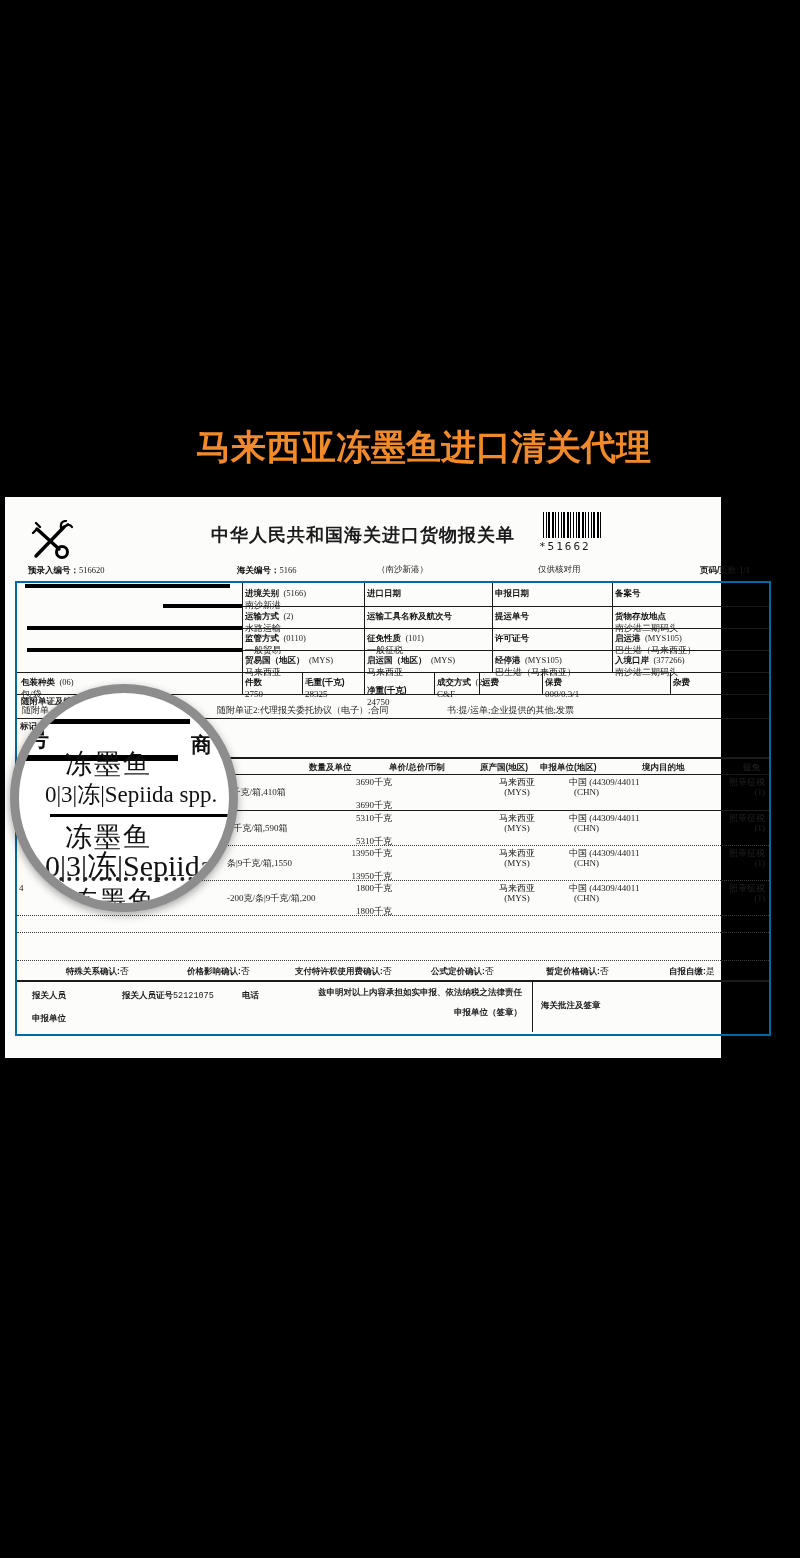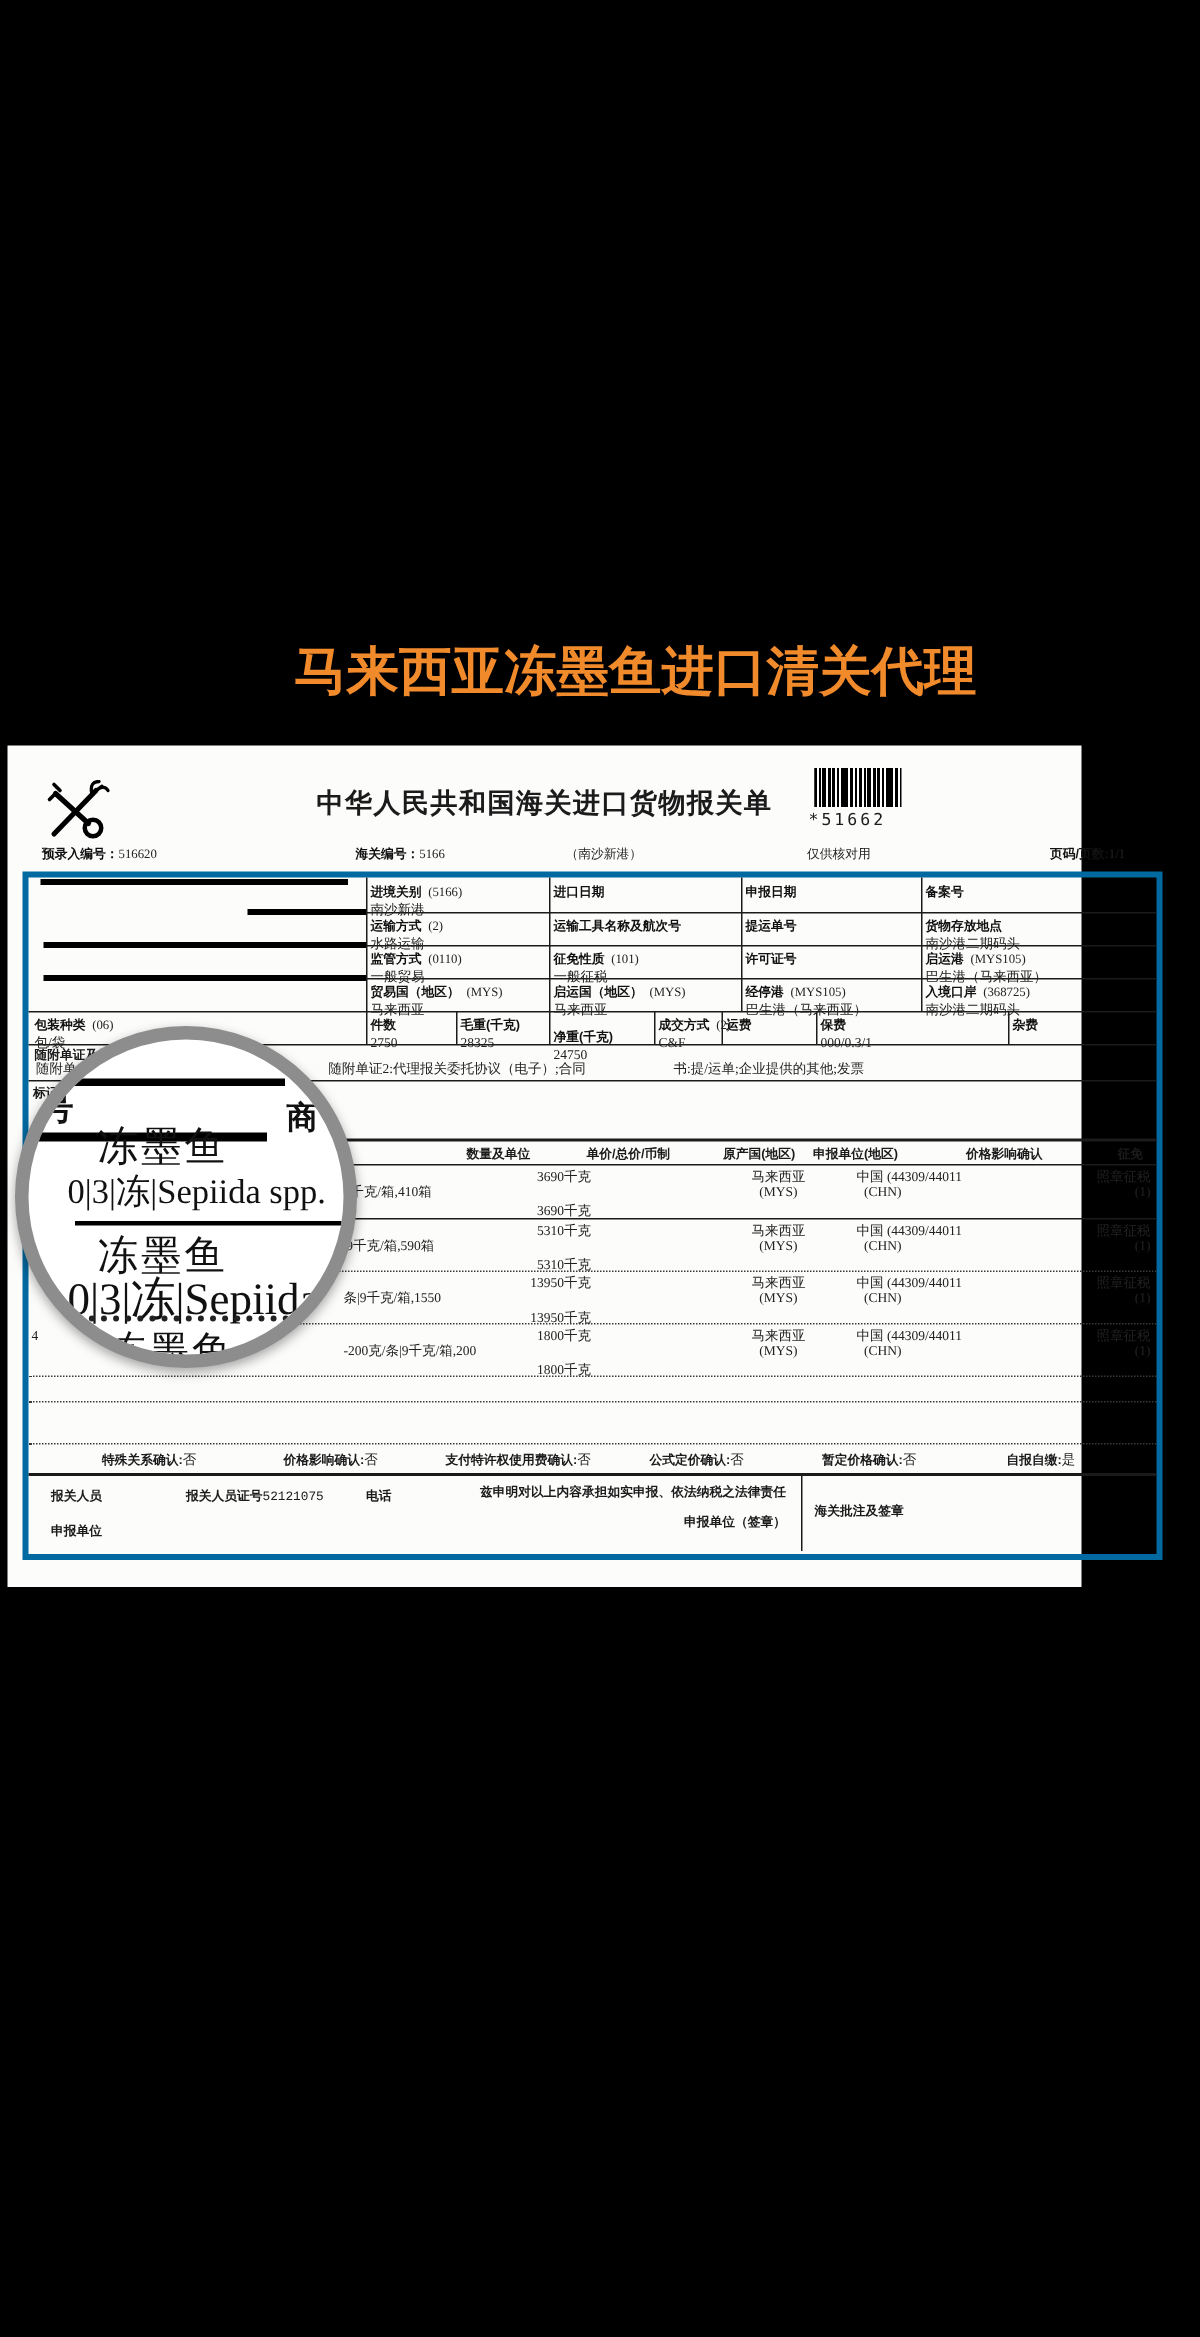--- a/index.html
+++ b/index.html
@@ -14,21 +14,21 @@
              font-weight:bold;letter-spacing:1px;font-family:"Liberation Serif",serif;}
   .barcode{position:absolute;left:538px;top:15px;width:58px;height:26px;
            background:repeating-linear-gradient(90deg,#000 0 1.5px,rgba(255,255,255,0) 1.5px 3px),
                       repeating-linear-gradient(90deg,#000 0 1px,#fff 1px 5px);}
   .barcode-text{position:absolute;left:534px;top:43px;width:70px;font-family:"DejaVu Sans Mono",monospace;
                 font-size:11px;letter-spacing:2px;}
   .meta{position:absolute;left:0;top:67px;width:100%;height:14px;font-size:9.5px;}
   .meta .m{position:absolute;white-space:nowrap;}
   .lbl{font-weight:bold;font-size:8.5px;font-family:"Liberation Sans",sans-serif;color:#111;}
   .code,.val{font-family:"Liberation Serif",serif;font-size:8.5px;color:#222;}
-  .table{position:absolute;left:10px;top:84px;width:752px;height:451px;border:4px solid #0369a1;}
+  .table{position:absolute;left:10px;top:84px;width:752px;height:451px;border:2px solid #0369a1;}
   .hl{position:absolute;height:1px;background:#1b1b1b;}
   .vl{position:absolute;width:1px;background:#1b1b1b;}
   .dot{position:absolute;height:0;border-top:1.5px dotted #3a3a3a;background:none;}
   .bar{position:absolute;height:4px;background:#000;}
   .cell{position:absolute;line-height:10px;white-space:nowrap;}
   .cell .val{display:block;margin-top:2px;font-size:9px;}
   .ihead{position:absolute;font-weight:bold;font-size:8.5px;white-space:nowrap;
          font-family:"Liberation Sans",sans-serif;}
   .item{position:absolute;left:0;width:752px;height:36px;}
   .itxt{position:absolute;font-family:"Liberation Serif",serif;font-size:9px;line-height:9px;white-space:nowrap;color:#222;}
@@ -127,21 +127,21 @@
       <div class="cell" style="left:598px;top:26px"><b class="lbl">货物存放地点</b> <span class="code"></span><span class="val">南沙港二期码头</span></div>
 
       <div class="cell" style="left:228px;top:48px"><b class="lbl">监管方式</b> <span class="code">(0110)</span><span class="val">一般贸易</span></div>
       <div class="cell" style="left:350px;top:48px"><b class="lbl">征免性质</b> <span class="code">(101)</span><span class="val">一般征税</span></div>
       <div class="cell" style="left:478px;top:48px"><b class="lbl">许可证号</b> <span class="code"></span><span class="val"></span></div>
       <div class="cell" style="left:598px;top:48px"><b class="lbl">启运港</b> <span class="code">(MYS105)</span><span class="val">巴生港（马来西亚）</span></div>
 
       <div class="cell" style="left:228px;top:70px"><b class="lbl">贸易国（地区）</b> <span class="code">(MYS)</span><span class="val">马来西亚</span></div>
       <div class="cell" style="left:350px;top:70px"><b class="lbl">启运国（地区）</b> <span class="code">(MYS)</span><span class="val">马来西亚</span></div>
       <div class="cell" style="left:478px;top:70px"><b class="lbl">经停港</b> <span class="code">(MYS105)</span><span class="val">巴生港（马来西亚）</span></div>
-      <div class="cell" style="left:598px;top:70px"><b class="lbl">入境口岸</b> <span class="code">(368725)</span><span class="val">南沙港二期码头</span></div>
+      <div class="cell" style="left:598px;top:70px"><b class="lbl">入境口岸</b> <span class="code">(377266)</span><span class="val">南沙港二期码头</span></div>
 
       <div class="cell" style="left:4px;top:92px"><b class="lbl">包装种类</b> <span class="code">(06)</span><span class="val">包/袋</span></div>
       <div class="cell" style="left:228px;top:92px"><b class="lbl">件数</b><span class="val">2750</span></div>
       <div class="cell" style="left:288px;top:92px"><b class="lbl">毛重(千克)</b><span class="val">28325</span></div>
       <div class="cell" style="left:350px;top:100px"><b class="lbl">净重(千克)</b><span class="val">24750</span></div>
       <div class="cell" style="left:420px;top:92px"><b class="lbl">成交方式</b> <span class="code">(2)</span><span class="val">C&amp;F</span></div>
       <div class="cell" style="left:465px;top:92px"><b class="lbl">运费</b><span class="val"></span></div>
       <div class="cell" style="left:528px;top:92px"><b class="lbl">保费</b><span class="val">000/0.3/1</span></div>
       <div class="cell" style="left:656px;top:92px"><b class="lbl">杂费</b><span class="val"></span></div>
 
@@ -149,21 +149,21 @@
       <div class="itxt" style="left:5px;top:123px">随附单</div>
       <div class="itxt" style="left:200px;top:123px">随附单证2:代理报关委托协议（电子）;合同</div>
       <div class="itxt" style="left:430px;top:123px">书:提/运单;企业提供的其他;发票</div>
 
       <div class="ihead" style="left:3px;top:138px">标记</div>
 
       <div class="ihead" style="left:292px;top:179px">数量及单位</div>
       <div class="ihead" style="left:372px;top:179px">单价/总价/币制</div>
       <div class="ihead" style="left:463px;top:179px">原产国(地区)</div>
       <div class="ihead" style="left:523px;top:179px">申报单位(地区)</div>
-      <div class="ihead" style="left:625px;top:179px">价格影响确认</div>
+      <div class="ihead" style="left:625px;top:179px">境内目的地</div>
       <div class="ihead" style="left:726px;top:179px">征免</div>
 
       <div class="item" style="top:193px">
         <span class="itxt" style="left:2px;top:2px"></span>
         <span class="itxt qty" style="left:280px;top:2px">3690千克</span>
         <span class="itxt" style="left:210px;top:12px">9千克/箱,410箱</span>
         <span class="itxt qty" style="left:280px;top:25px">3690千克</span>
         <span class="itxt org" style="left:450px;top:2px">马来西亚</span>
         <span class="itxt org" style="left:450px;top:12px">(MYS)</span>
         <span class="itxt" style="left:552px;top:2px">中国 (44309/44011</span>

